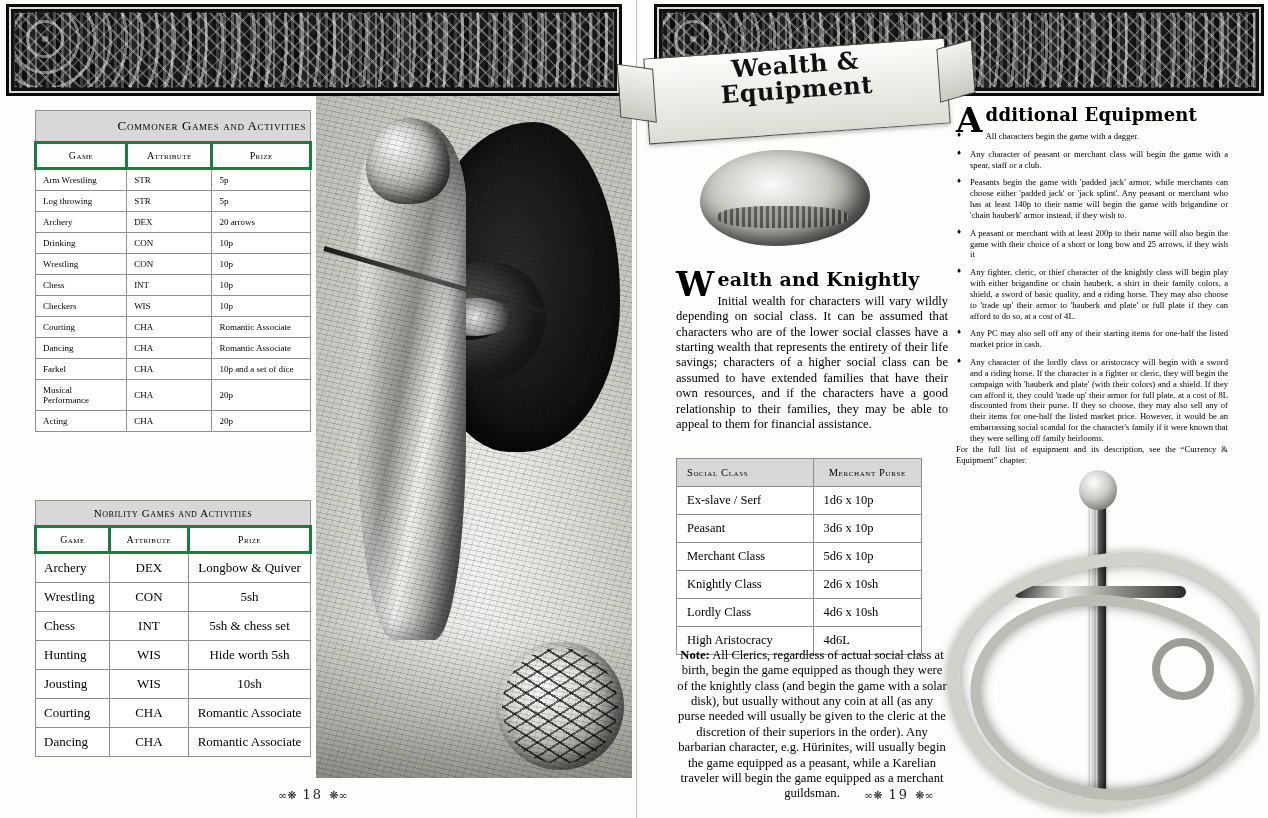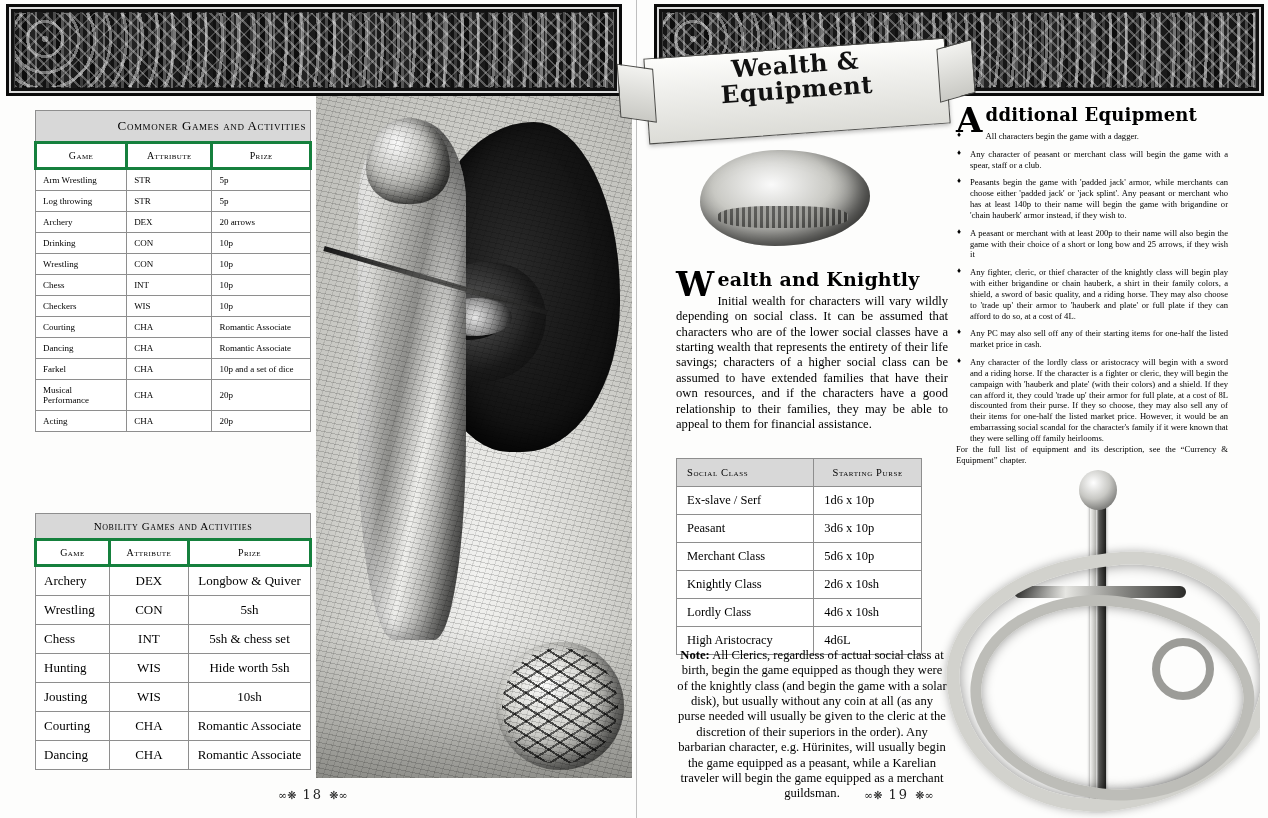--- a/index.html
+++ b/index.html
@@ -103,21 +103,21 @@
   
   #commoner-table { left: 34px; top: 110px; width: 278px; font-size: 9.5px; }
   #commoner-table .title-cell { font-size: 13px; text-align: right; }
   #commoner-table th { font-size: 10px; }
   #commoner-table td { font-size: 9px; }
   #commoner-table col.c1 { width: 92px; }
   #commoner-table col.c2 { width: 86px; }
   #commoner-table col.c3 { width: 100px; }
 
   
-  #nobility-table { left: 34px; top: 513px; width: 278px; font-size: 13px; }
+  #nobility-table { left: 34px; top: 500px; width: 278px; font-size: 13px; }
   #nobility-table .title-cell { font-size: 11px; }
   #nobility-table th { font-size: 10px; }
   #nobility-table td { font-size: 13px; padding: 6px 8px; }
   #nobility-table td.ctr { text-align: center; }
   #nobility-table col.c1 { width: 74px; }
   #nobility-table col.c2 { width: 80px; }
   #nobility-table col.c3 { width: 124px; }
 
   
   #wealth-table { left: 676px; top: 428px; width: 246px; margin-top: 30px; }
@@ -618,21 +618,21 @@
   </div>
 
   <table class="tbl" id="wealth-table">
     <colgroup>
         <col class="w1">
         <col class="w2">
       </colgroup>
     <thead>
       <tr class="hdr">
         <td>Social Class</td>
-        <td style="text-align:center">Starting Purse</td>
+        <td style="text-align:center">Merchant Purse</td>
       </tr>
     </thead>
     <tbody>
       <tr>
         <td>Ex-slave / Serf</td>
         <td>1d6 x 10p</td>
       </tr>
       <tr>
         <td>Peasant</td>
         <td>3d6 x 10p</td>

